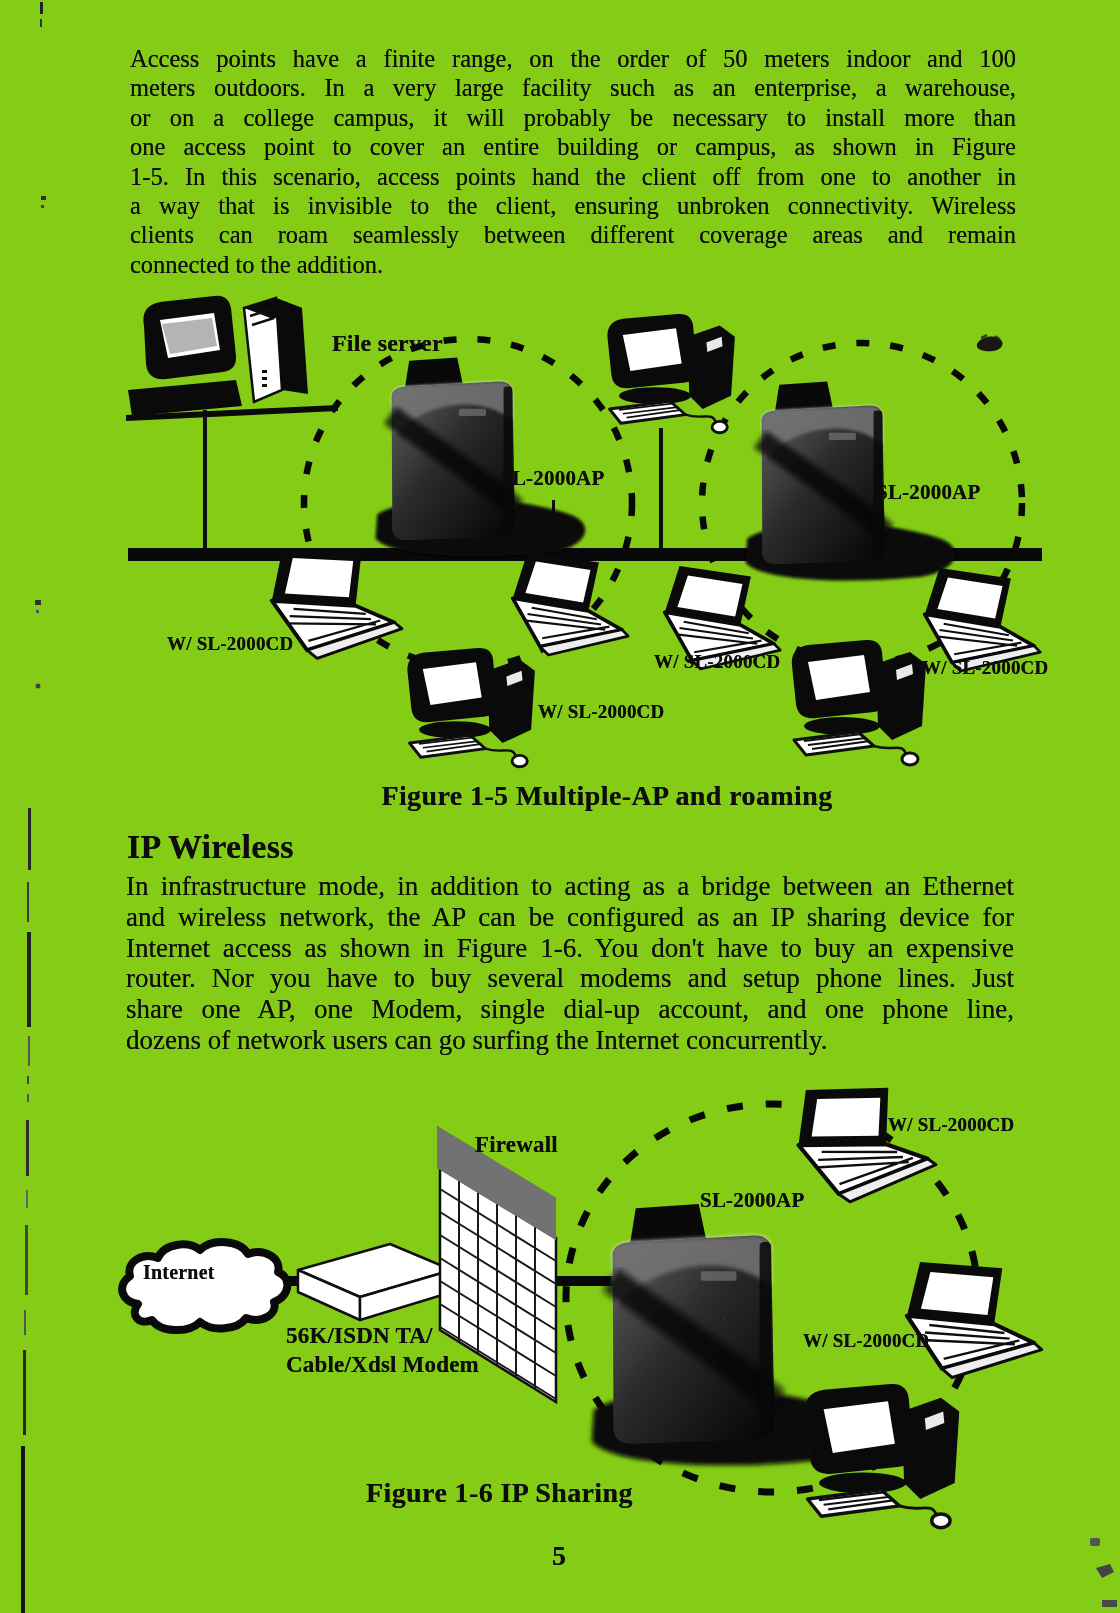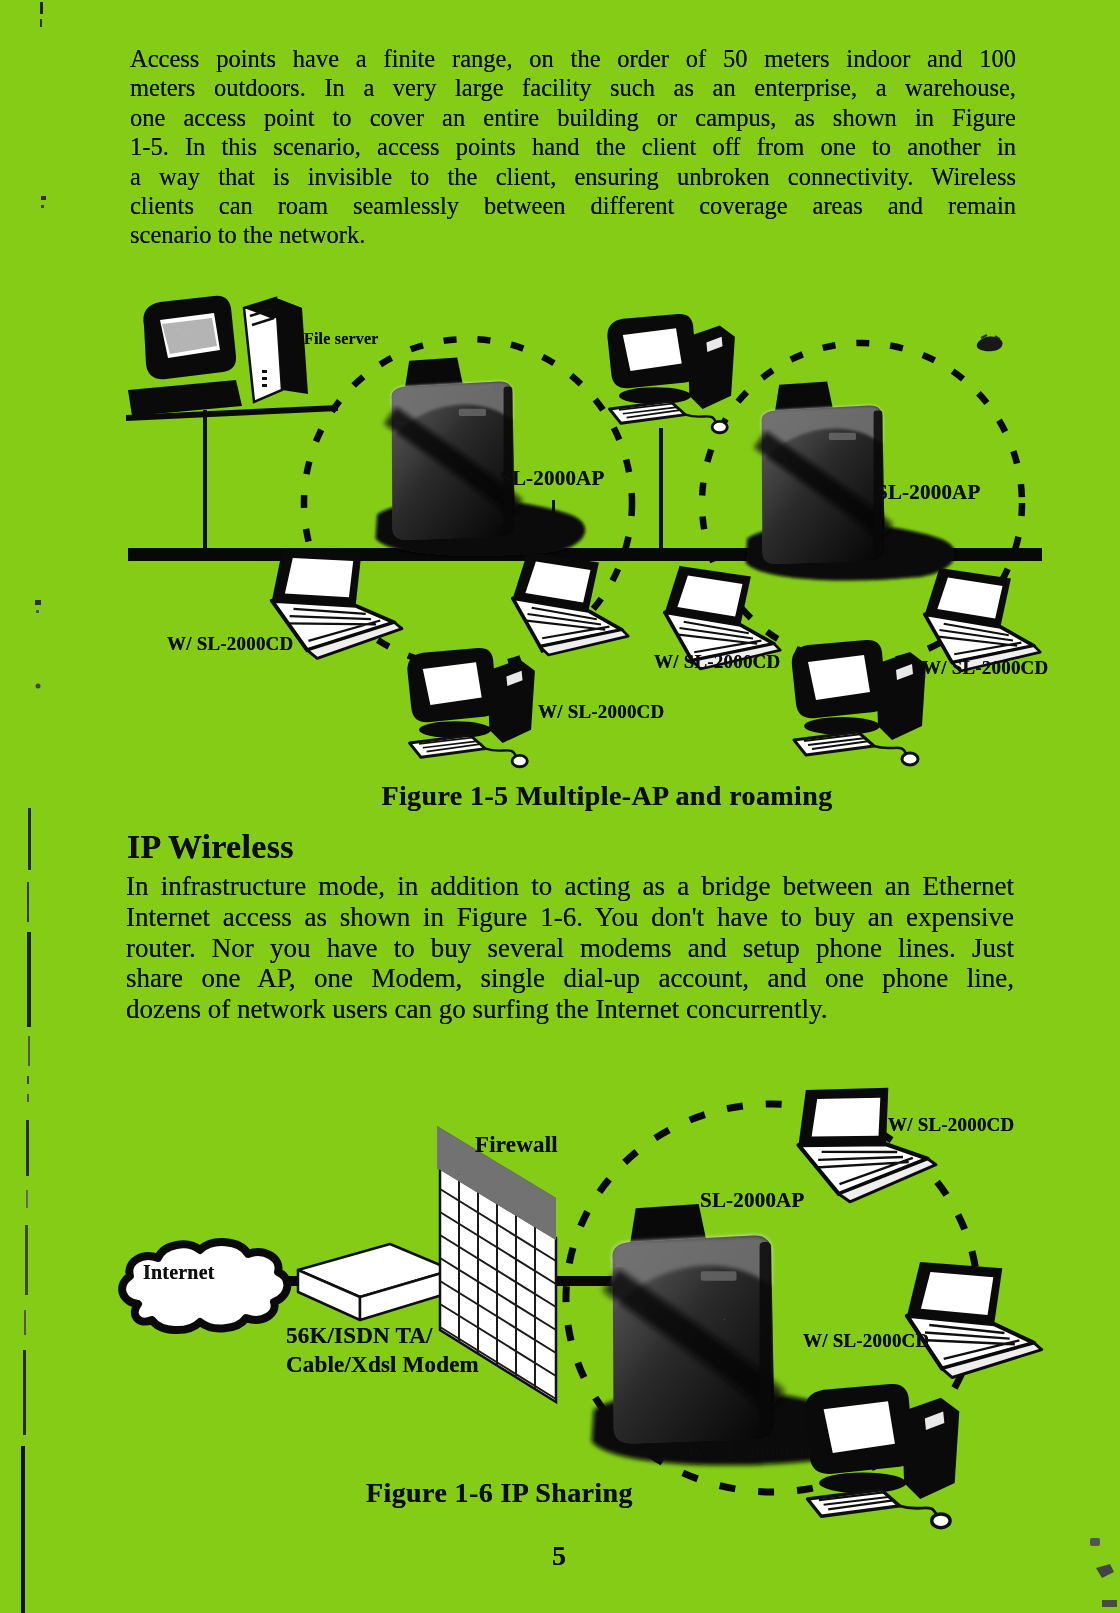--- a/index.html
+++ b/index.html
@@ -14,21 +14,21 @@
          text-shadow:0 0 0.6px rgba(10,10,10,.75);}
   .plast{text-align-last:auto;}
   .p1{left:130px;top:44px;width:886px;font-size:24.5px;line-height:29.4px;}
   .p2{left:126px;top:871px;width:888px;font-size:27px;line-height:30.8px;}
   .caption{font-weight:bold;font-size:28px;letter-spacing:0.4px;}
   .cap15{left:77px;top:780px;width:1060px;text-align:center;white-space:pre;}
   .cap16{left:366px;top:1477px;}
   .heading{left:127px;top:828px;font-weight:bold;font-size:34px;letter-spacing:0.3px;}
   .lbl{font-weight:bold;letter-spacing:0.2px;}
   .lbl19{font-size:19px;}
-  .lbl20{font-size:16px;}
+  .lbl20{font-size:24px;margin-left:28px;}
   .lbl21{font-size:21px;}
   .lbl23{font-size:23px;}
   .lbl28{font-size:20px;}
   .pagenum{left:552px;top:1540px;font-weight:bold;font-size:28px;}
   .dash15{fill:none;stroke:#0a0a0a;stroke-width:6.5;stroke-dasharray:13 21;}
   .dash16{fill:none;stroke:#0a0a0a;stroke-width:7;stroke-dasharray:16 23;}
   .brick{stroke:#1c1c1c;stroke-width:2;fill:none;}
 </style>
 </head>
 <body>
@@ -191,41 +191,43 @@
       <rect x="21" y="1446" width="4" height="167" fill="#161616"></rect>
       <rect x="1090" y="1538" width="10" height="8" rx="2" fill="#555"></rect>
       <path d="M1096,1568 l14,-4 4,8 -12,6 z" fill="#444"></path>
       <rect x="1102" y="1600" width="15" height="7" fill="#4a4a4a"></rect>
     </g>
   </svg>
 
   <div class="para p1">
     <div class="pline">Access points have a finite range, on the order of 50 meters indoor and 100</div>
     <div class="pline">meters outdoors. In a very large facility such as an enterprise, a warehouse,</div>
+    <div class="pline">or on a college campus, it will probably be necessary to install more than</div>
     <div class="pline">one access point to cover an entire building or campus, as shown in Figure</div>
     <div class="pline">1-5. In this scenario, access points hand the client off from one to another in</div>
     <div class="pline">a way that is invisible to the client, ensuring unbroken connectivity. Wireless</div>
     <div class="pline">clients can roam seamlessly between different coverage areas and remain</div>
-    <div class="pline plast">scenario to the network.</div>
+    <div class="pline plast">connected to the addition.</div>
   </div>
 
   <span class="txt lbl lbl20" style="left:304px;top:330px">File server</span>
   <span class="txt lbl lbl21" style="left:500px;top:466px">SL-2000AP</span>
   <span class="txt lbl lbl21" style="left:876px;top:480px">SL-2000AP</span>
   <span class="txt lbl lbl19" style="left:167px;top:633px">W/ SL-2000CD</span>
   <span class="txt lbl lbl19" style="left:538px;top:701px">W/ SL-2000CD</span>
   <span class="txt lbl lbl19" style="left:654px;top:651px">W/ SL-2000CD</span>
   <span class="txt lbl lbl19" style="left:922px;top:657px">W/ SL-2000CD</span>
 
   <div class="txt caption cap15">Figure 1-5 Multiple-AP and roaming</div>
 
   <div class="txt heading">IP Wireless</div>
 
   <div class="para p2">
     <div class="pline">In infrastructure mode, in addition to acting as a bridge between an Ethernet</div>
+    <div class="pline">and wireless network, the AP can be configured as an IP sharing device for</div>
     <div class="pline">Internet access as shown in Figure 1-6. You don't have to buy an expensive</div>
     <div class="pline">router. Nor you have to buy several modems and setup phone lines. Just</div>
     <div class="pline">share one AP, one Modem, single dial-up account, and one phone line,</div>
     <div class="pline plast">dozens of network users can go surfing the Internet concurrently.</div>
   </div>
 
   <span class="txt lbl lbl23" style="left:475px;top:1132px">Firewall</span>
   <span class="txt lbl lbl28" style="left:143px;top:1261px">Internet</span>
   <span class="txt lbl lbl23" style="left:286px;top:1323px">56K/ISDN TA/</span>
   <span class="txt lbl lbl23" style="left:286px;top:1352px">Cable/Xdsl Modem</span>

